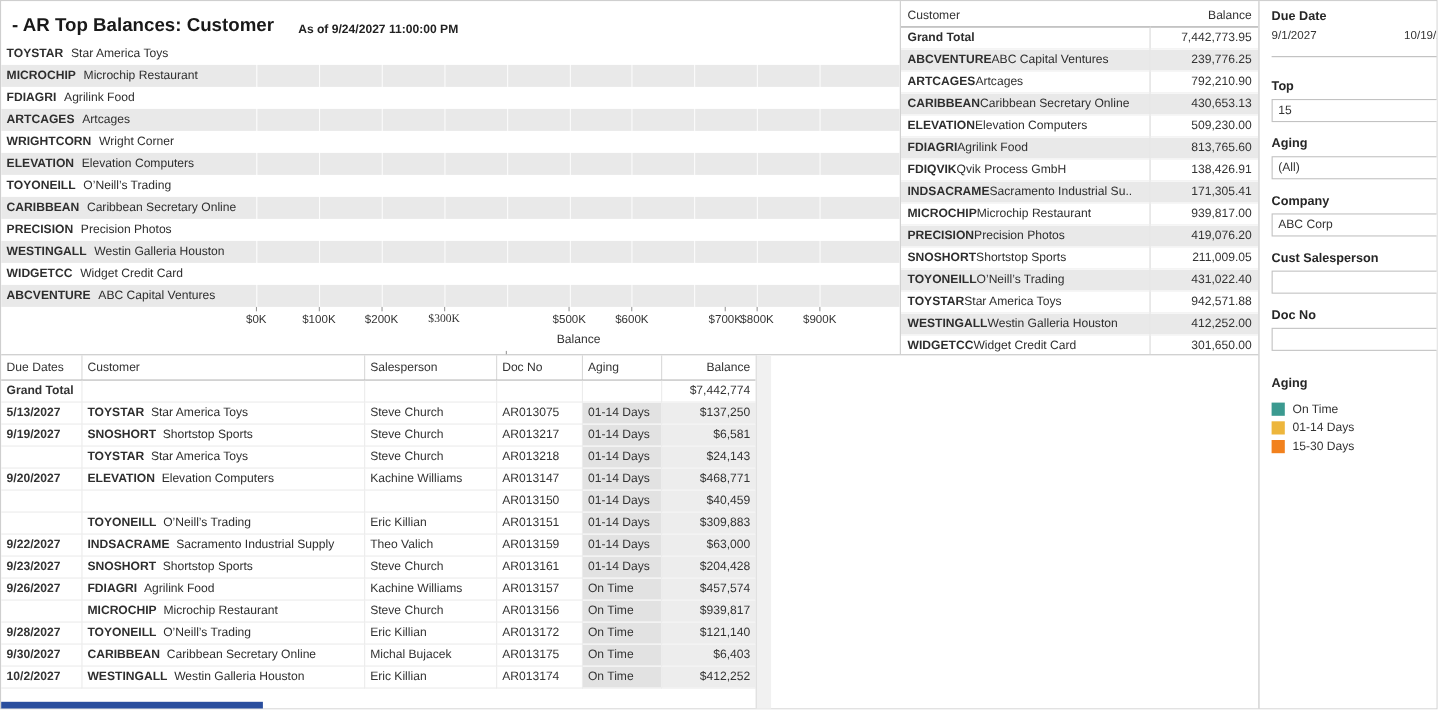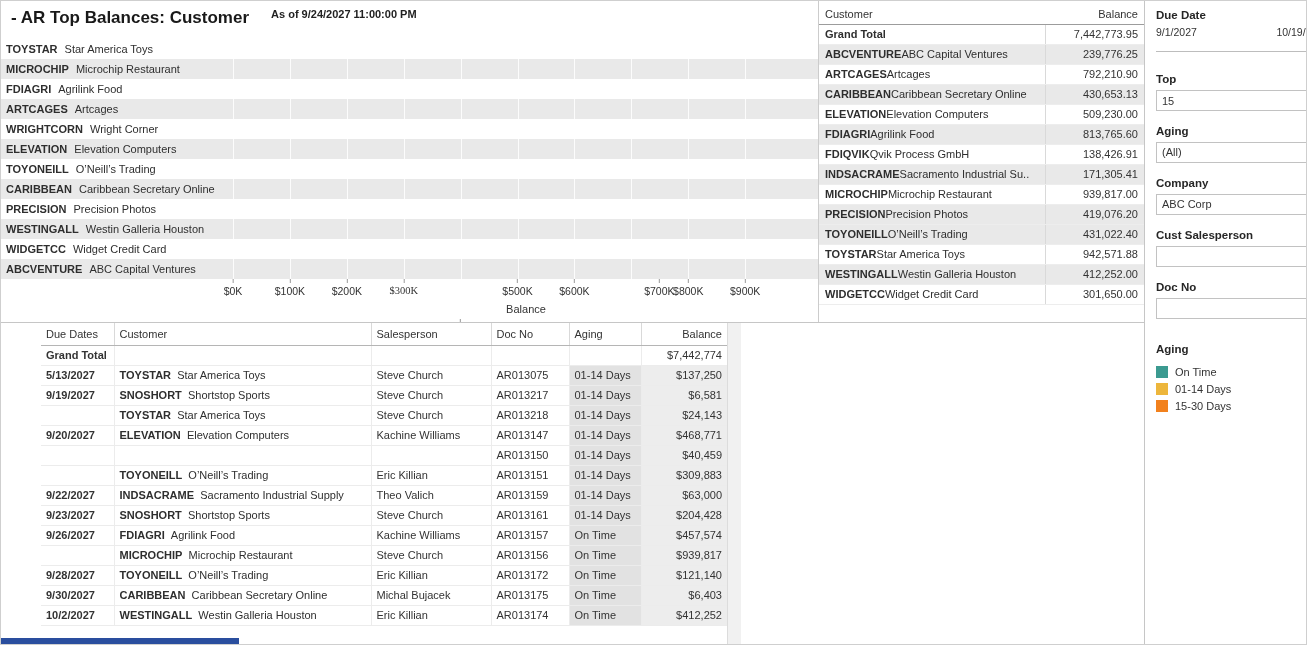--- a/index.html
+++ b/index.html
@@ -3,21 +3,21 @@
 <meta charset="utf-8">
 <style>
   html,body{margin:0;padding:0;background:#fff;}
   .dashboard{position:relative;width:1307px;height:645px;background:#fff;border:1px solid #cfcfcf;
     box-sizing:border-box;font-family:"Liberation Sans",sans-serif;font-size:11px;color:#333;overflow:hidden;}
   .main-left{position:absolute;left:0;top:0;width:1143px;height:643px;}
   .top-area{height:322px;border-bottom:1px solid #c6c6c6;display:flex;box-sizing:border-box;}
 
   
   .chart-panel{width:818px;border-right:1px solid #cccccc;box-sizing:border-box;position:relative;overflow:hidden;}
-  .title-row{display:flex;align-items:flex-start;gap:22px;padding:7px 0 6px 10px;height:25px;}
+  .title-row{display:flex;align-items:flex-end;gap:22px;padding:7px 0 6px 10px;height:25px;}
   .title{font-size:17px;font-weight:bold;color:#191919;}
   .subtitle{font-size:11px;font-weight:bold;color:#222;}
   .chart-body{position:relative;}
   .chart-row{display:flex;height:20px;}
   .chart-row.band .row-label,.chart-row.band .bar-track{background:#e9e9e9;}
   .row-label{width:232px;box-sizing:border-box;padding-left:5px;display:flex;align-items:center;gap:7px;
     white-space:nowrap;overflow:hidden;}
   .code{font-weight:bold;color:#2e2e2e;}
   .cname{color:#2e2e2e;}
   .bar-track{flex:1;position:relative;}
@@ -37,21 +37,21 @@
   .ctable th{font-weight:normal;color:#333;text-align:left;height:20px;padding:2px 6px;
     border-bottom:1px solid #9c9c9c;box-sizing:border-box;white-space:nowrap;}
   .ctable th.num{text-align:right;}
   .ctable td{height:20px;padding:2px 6px;box-sizing:border-box;white-space:nowrap;overflow:hidden;
     border-bottom:1px solid #ededed;}
   .ctable td:first-child{border-right:1px solid #d9d9d9;}
   .ctable td.num{text-align:right;}
   .ctable tr.band td{background:#e9e9e9;}
 
   
-  .bottom-area{position:relative;height:322px;display:flex;padding-left:40px;}
+  .bottom-area{position:relative;height:322px;display:flex;}
   .dtable{width:686px;border-collapse:collapse;table-layout:fixed;align-self:flex-start;}
   .dtable th{font-weight:normal;text-align:left;height:22px;padding:3px 5px;border-bottom:1px solid #b5b5b5;
     border-right:1px solid #d9d9d9;box-sizing:border-box;color:#333;white-space:nowrap;}
   .dtable th:last-child{border-right:none;text-align:right;}
   .dtable td{height:20px;padding:2px 5px;border-bottom:1px solid #ececec;border-right:1px solid #ececec;
     box-sizing:border-box;white-space:nowrap;overflow:hidden;}
   .dtable td:last-child{border-right:none;}
   .c-date{font-weight:bold;}
   .c-aging{background:#e2e2e2;}
   .c-bal{background:#ededed;text-align:right;}
@@ -334,20 +334,24 @@
                 <td><span class="code">INDSACRAME</span><span class="cname">Sacramento Industrial Su..</span></td>
                 <td class="num">171,305.41</td>
               </tr>
               <tr>
                 <td><span class="code">MICROCHIP</span><span class="cname">Microchip Restaurant</span></td>
                 <td class="num">939,817.00</td>
               </tr>
               <tr class="band">
                 <td><span class="code">PRECISION</span><span class="cname">Precision Photos</span></td>
                 <td class="num">419,076.20</td>
+              </tr>
+              <tr>
+                <td><span class="code">SNOSHORT</span><span class="cname">Shortstop Sports</span></td>
+                <td class="num">211,009.05</td>
               </tr>
               <tr class="band">
                 <td><span class="code">TOYONEILL</span><span class="cname">O’Neill’s Trading</span></td>
                 <td class="num">431,022.40</td>
               </tr>
               <tr>
                 <td><span class="code">TOYSTAR</span><span class="cname">Star America Toys</span></td>
                 <td class="num">942,571.88</td>
               </tr>
               <tr class="band">

